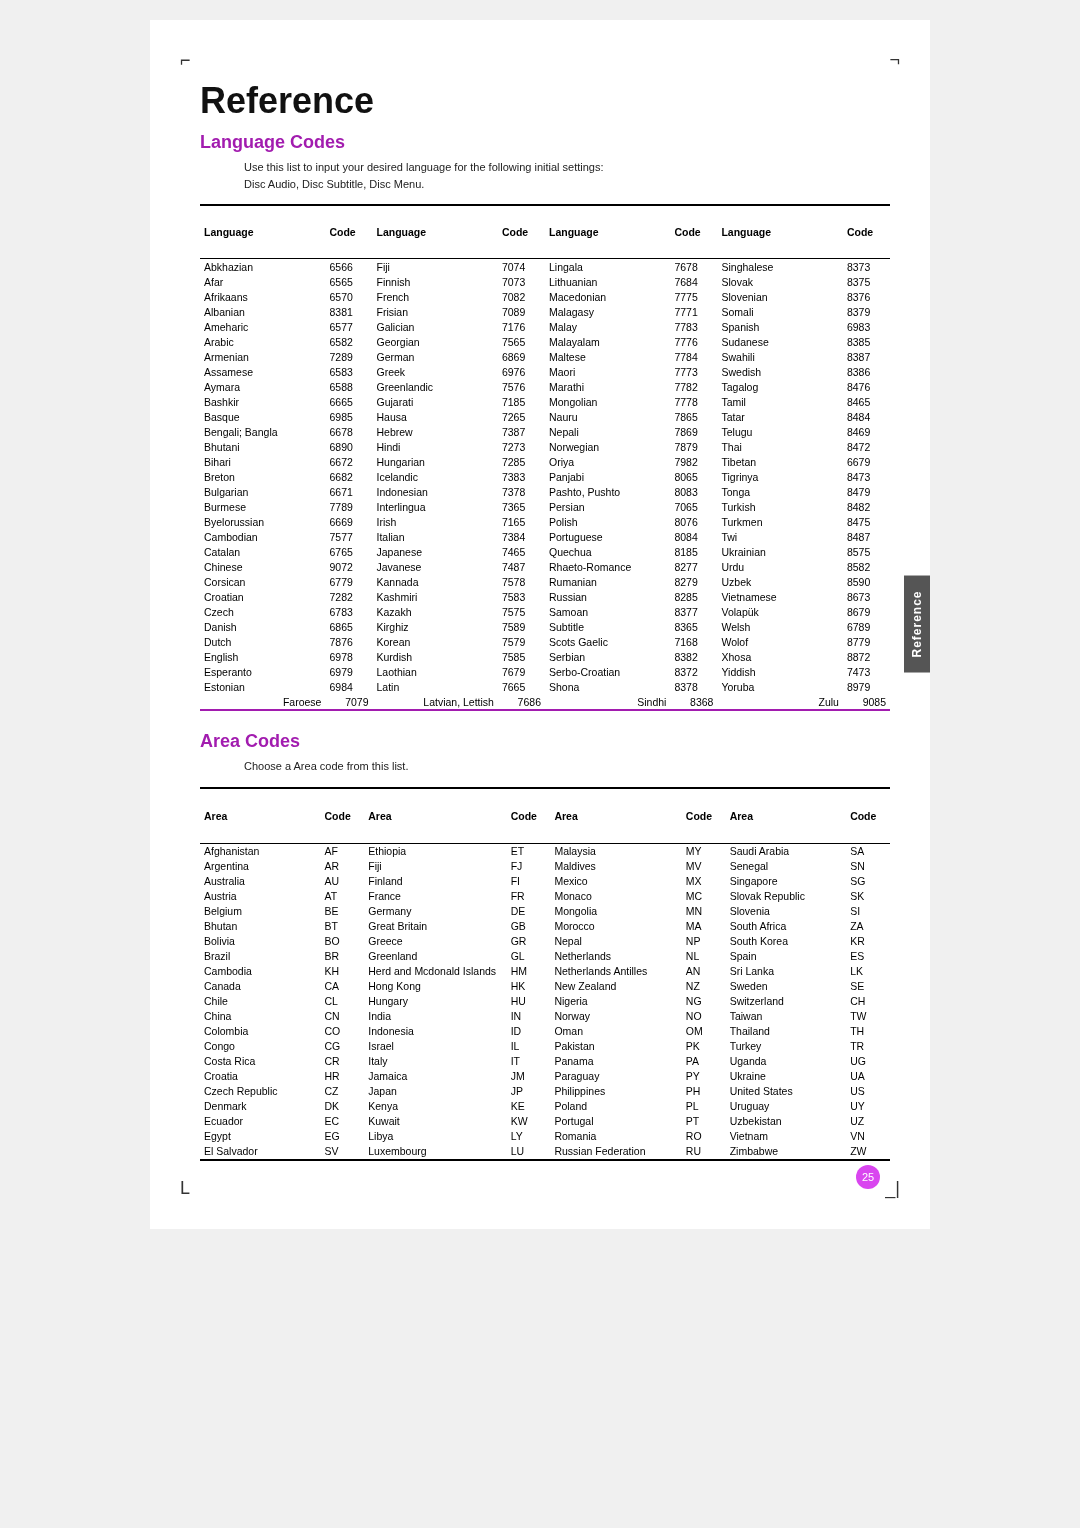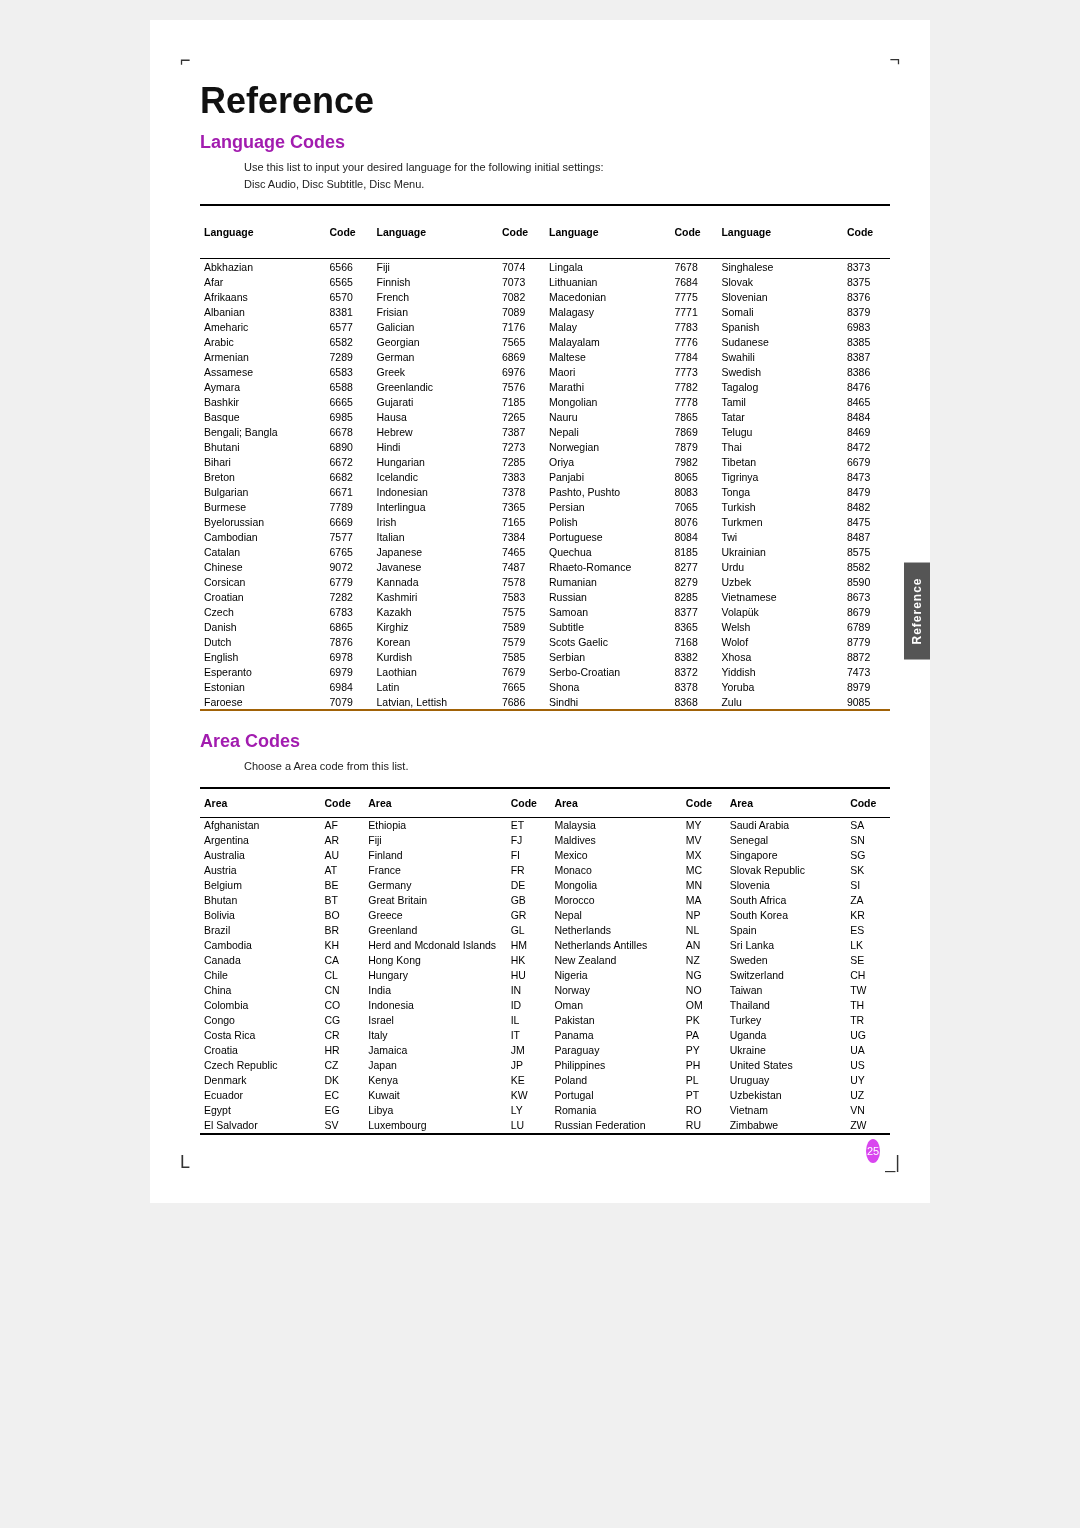--- a/index.html
+++ b/index.html
@@ -46,21 +46,21 @@
       letter-spacing: 1px;
     }
 
     .page-num {
       position: absolute;
       bottom: 40px;
       right: 50px;
       background: #d946ef;
       color: white;
       border-radius: 50%;
-      width: 14px;
+      width: 24px;
       height: 24px;
       display: flex;
       align-items: center;
       justify-content: center;
       font-size: 11px;
     }
 
     h1 {
       font-size: 36px;
       font-weight: bold;
@@ -91,37 +91,38 @@
       font-weight: bold;
       border-top: 2px solid #000;
       border-bottom: 1px solid #000;
       padding: 20px 4px;
       text-align: left;
     }
     table.lang-table td {
       padding: 1.5px 4px;
     }
     table.lang-table tbody tr:last-child td {
-      border-bottom: 2px solid #a16207;
+      border-bottom: 2px solid #a21caf;
+      text-align: right;
     }
     table.lang-table .col-lang { width: 120px; }
     table.lang-table .col-code { width: 45px; }
 
     
     table.area-table {
       width: 100%;
       border-collapse: collapse;
       font-size: 10.5px;
       margin-bottom: 8px;
     }
     table.area-table th {
       font-weight: bold;
       border-top: 2px solid #000;
       border-bottom: 1px solid #000;
-      padding: 8px 4px;
+      padding: 21px 4px;
       text-align: left;
     }
     table.area-table td {
       padding: 1.5px 4px;
     }
     table.area-table tbody tr:last-child td {
       border-bottom: 2px solid #000;
     }
   </style>
 </head>

